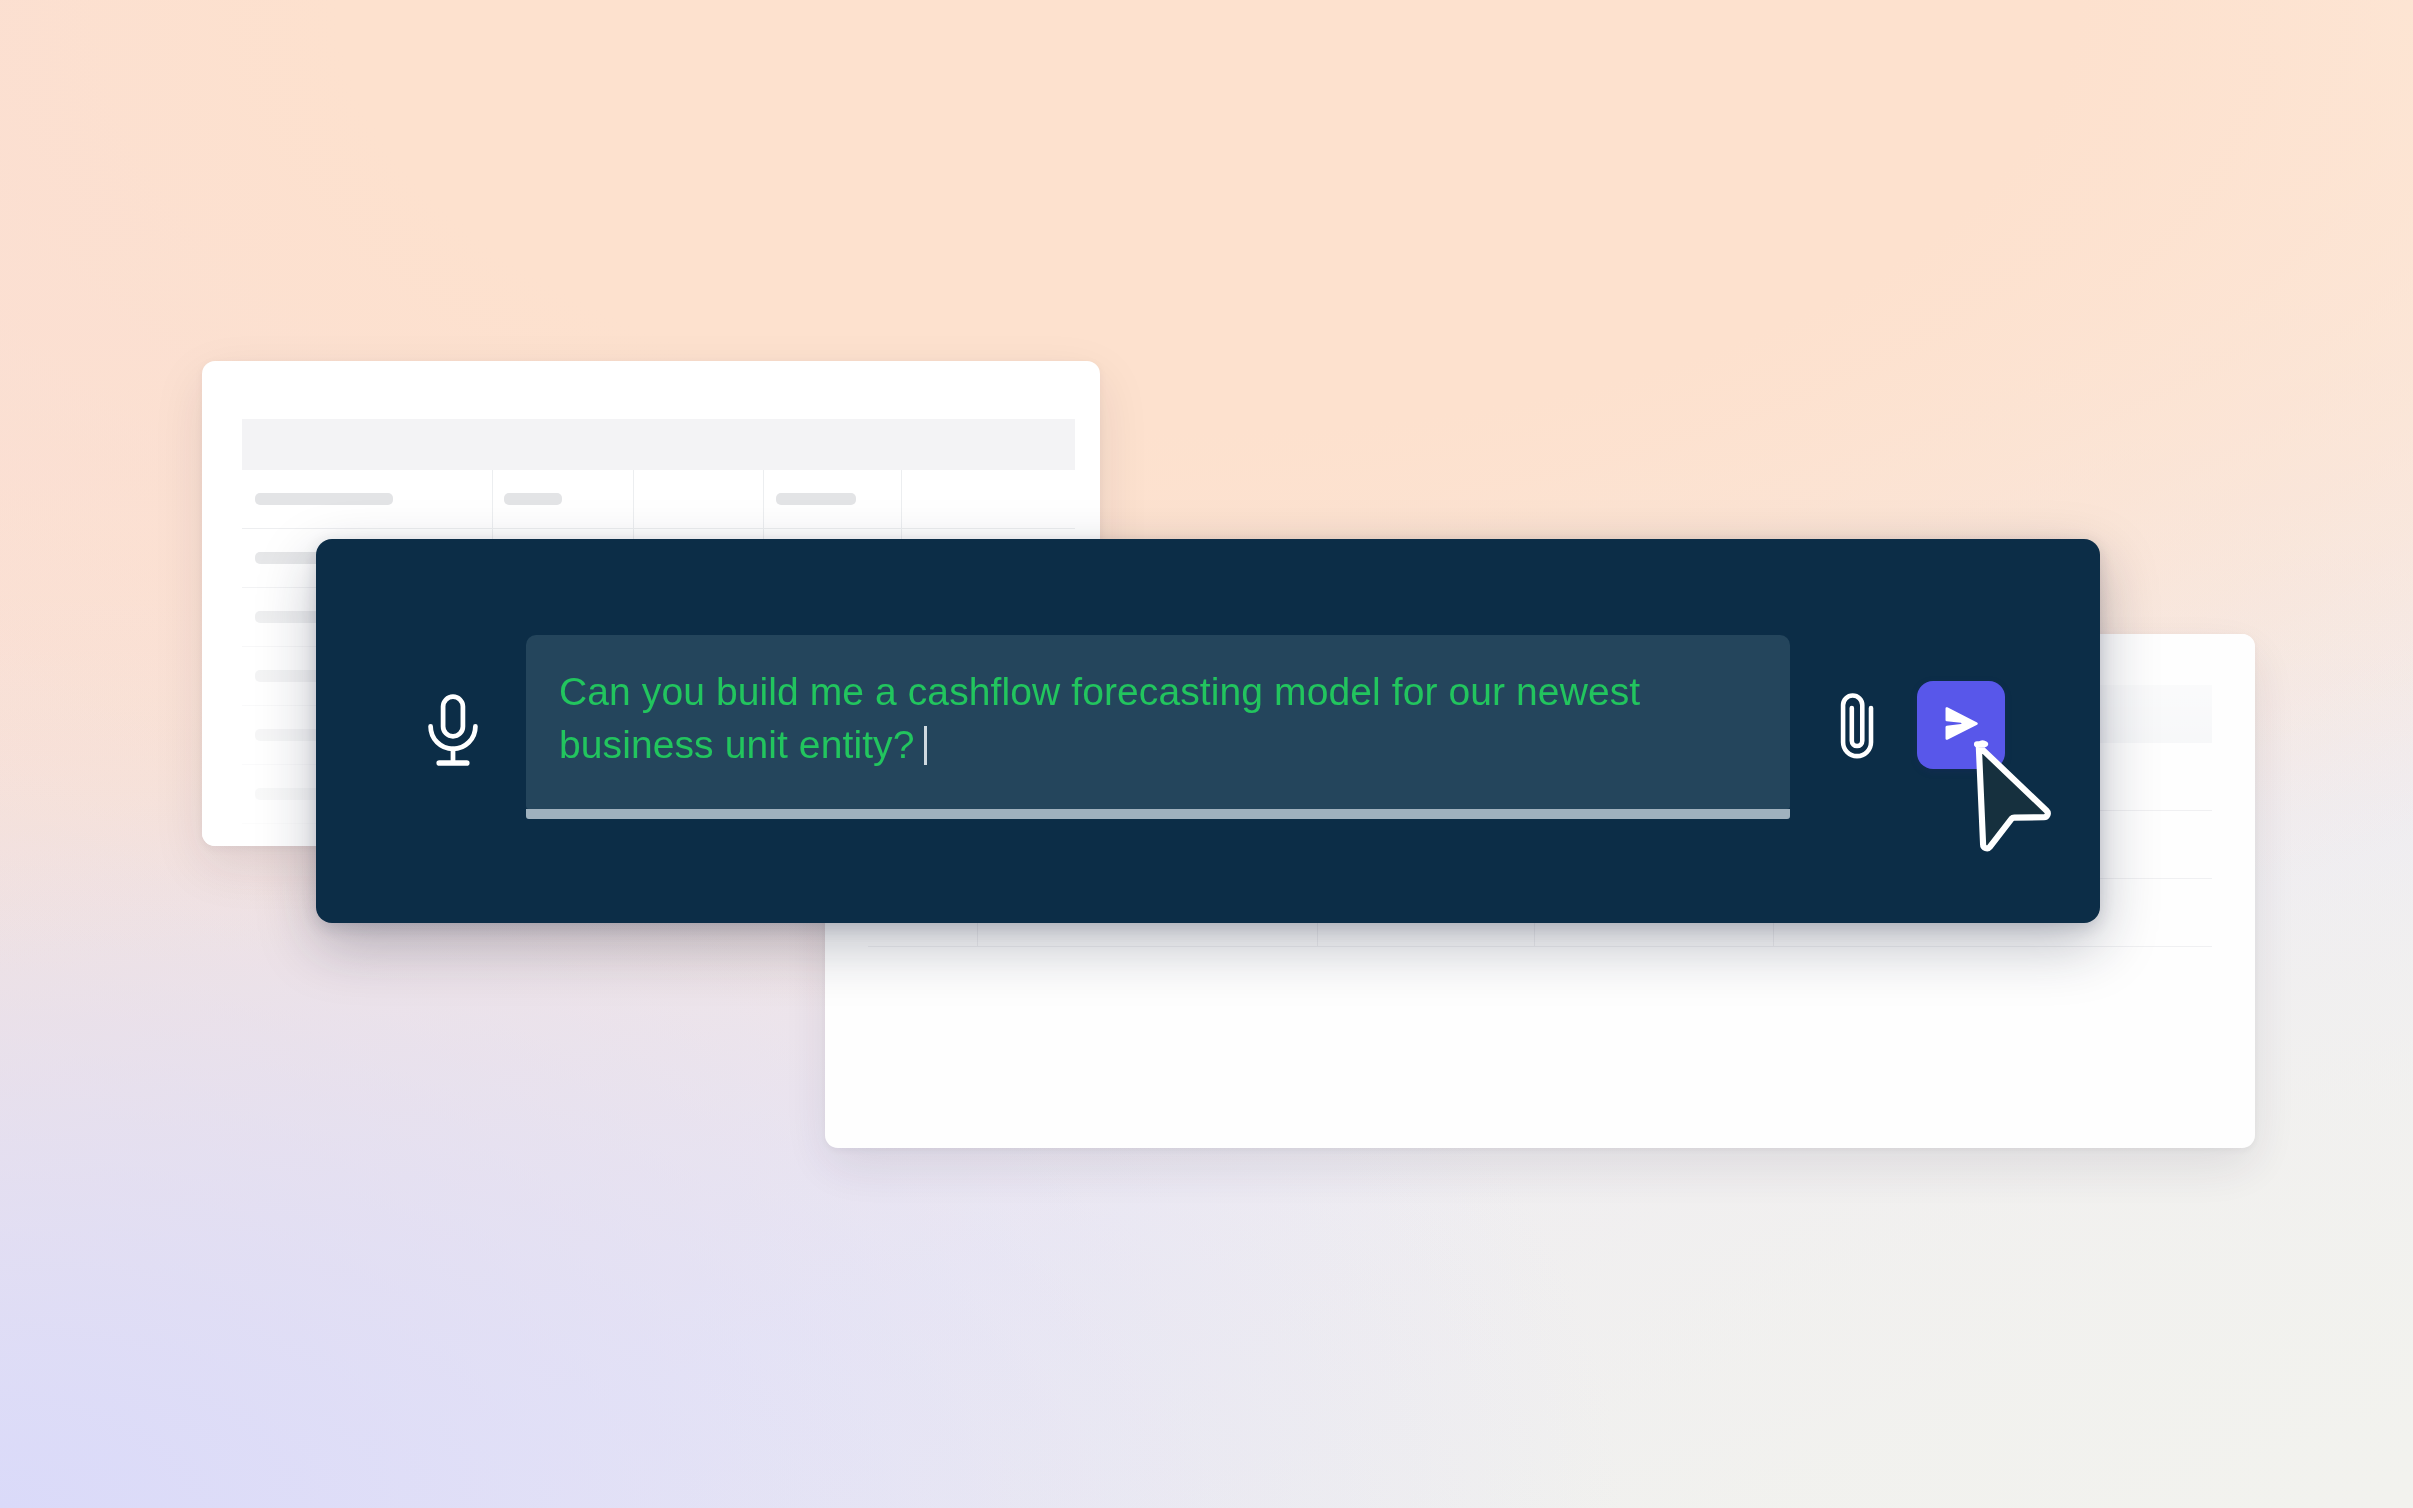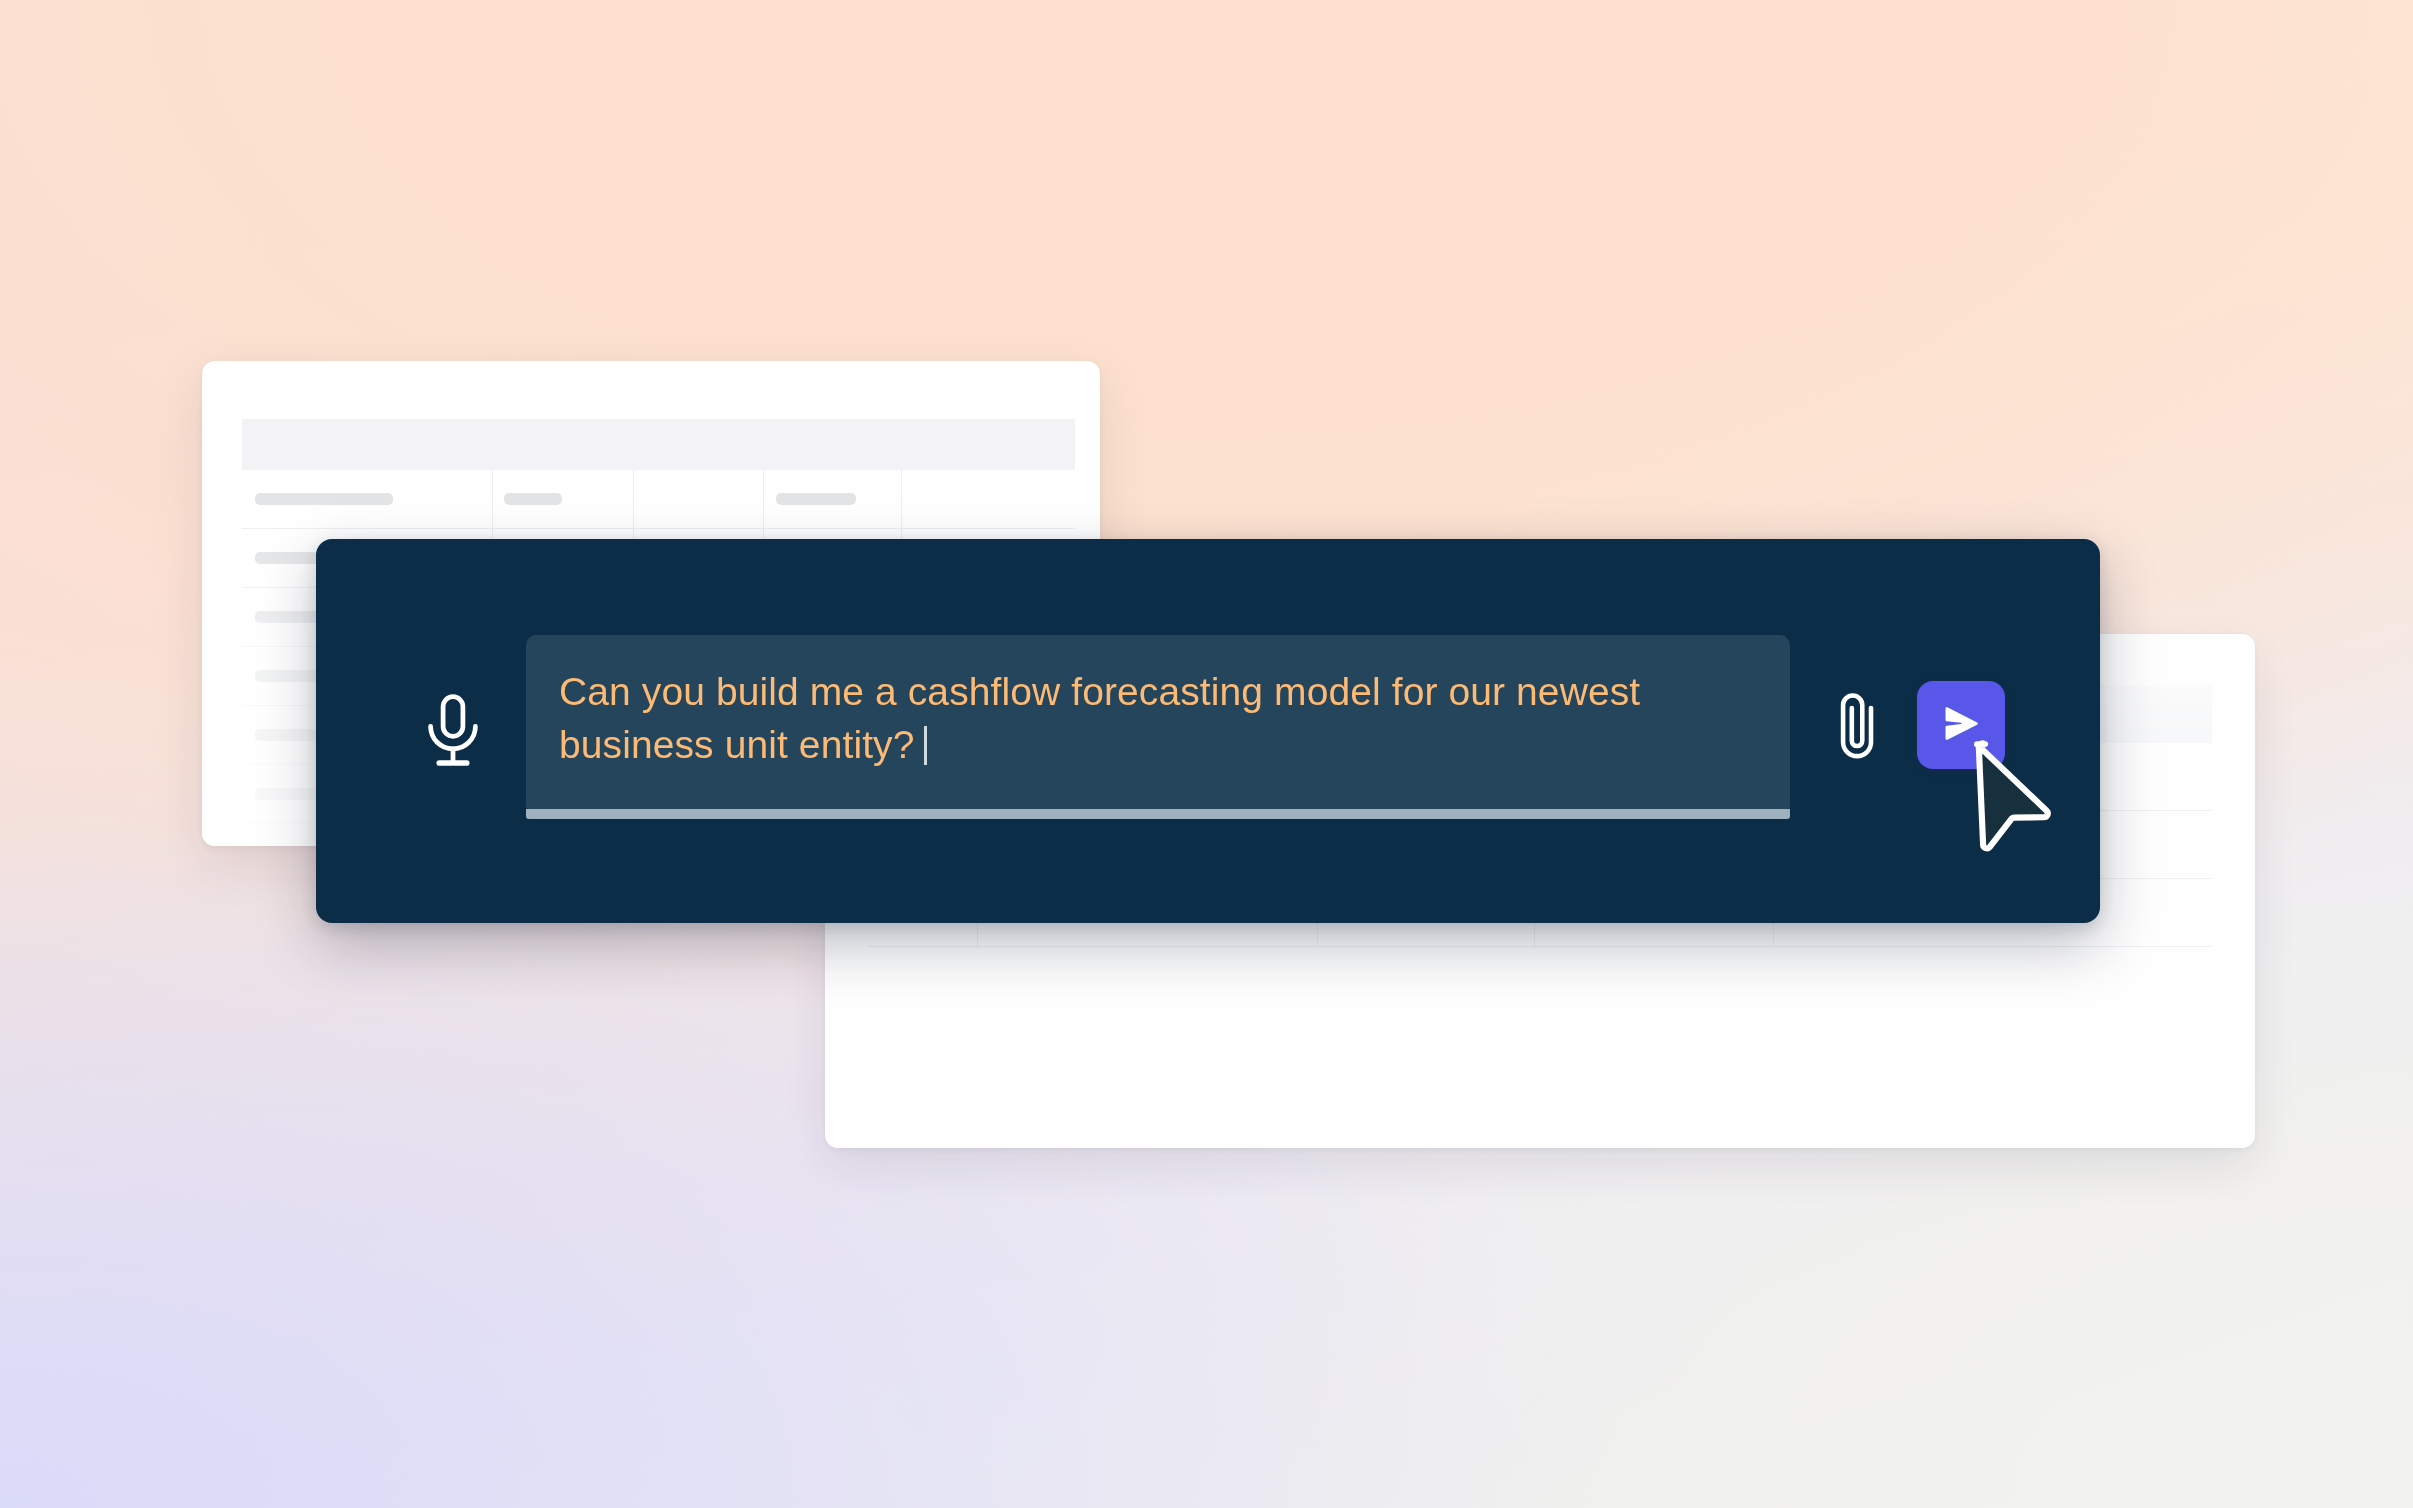--- a/index.html
+++ b/index.html
@@ -177,21 +177,21 @@
     left: 526px;
     top: 635px;
     width: 1264px;
     height: 174px;
     background: #24455c;
     border-radius: 10px 10px 2.9px 2.9px;
     box-sizing: border-box;
     padding: 30px 33px 0 33px;
   }
   #prompt-text {
-    color: #fdba74;
+    color: #22c55e;
     font-size: 39px;
     line-height: 1.36;
     letter-spacing: 0.1px;
     font-family: "Liberation Sans", sans-serif;
     white-space: pre-wrap;
     font-weight: 400;
   }
   #text-caret {
     display: inline-block;
     width: 2.2px;

